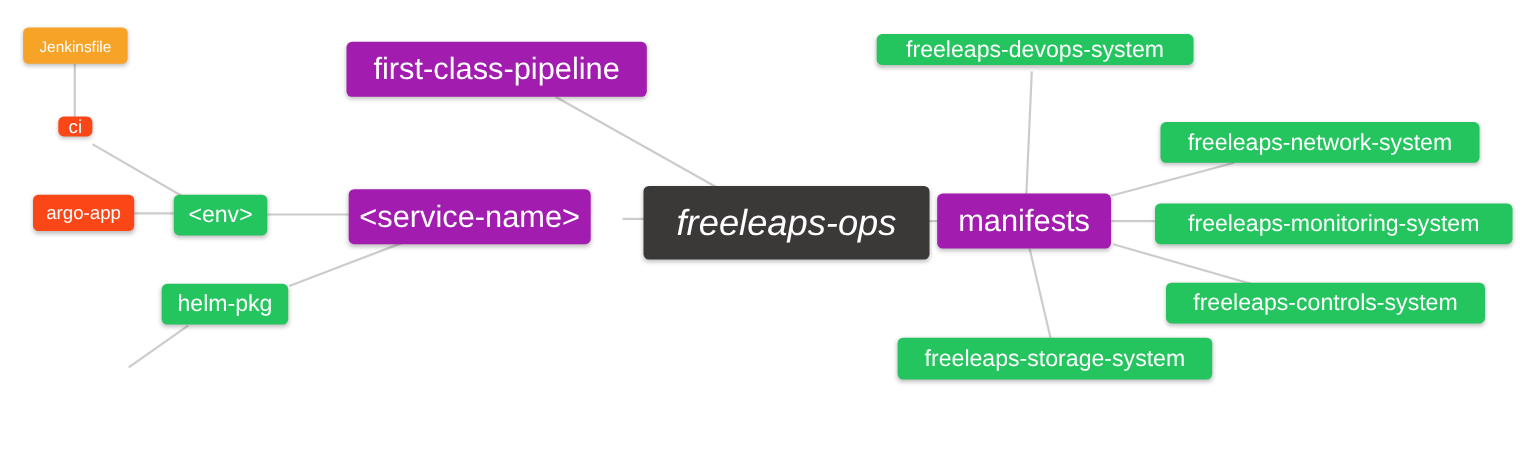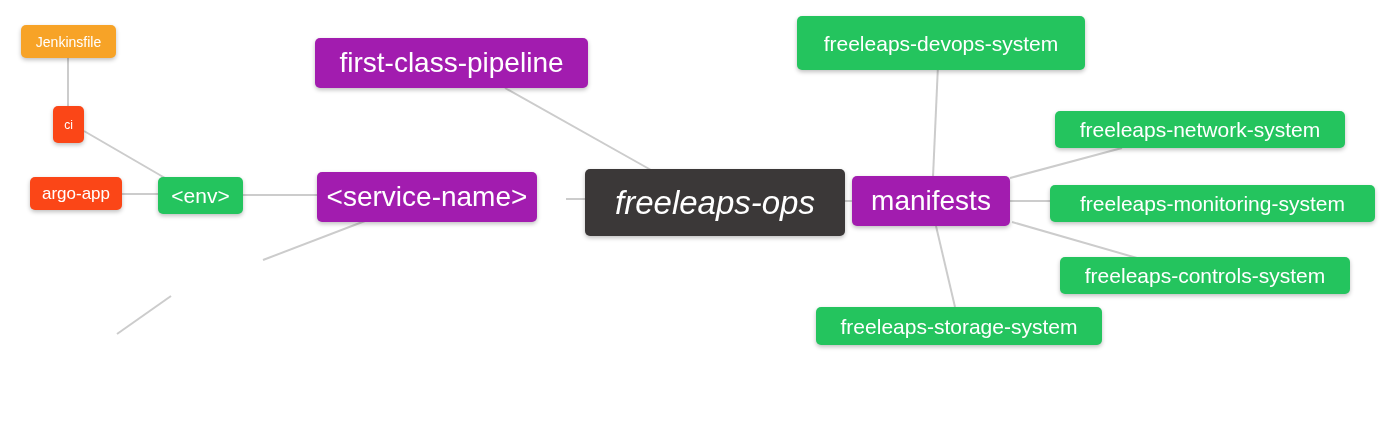--- a/index.html
+++ b/index.html
@@ -46,37 +46,38 @@
     <line class="edge" x1="844" y1="201" x2="853" y2="201"></line>
     <line class="edge" x1="933" y1="177" x2="938" y2="65"></line>
     <line class="edge" x1="1010" y1="178" x2="1122" y2="148"></line>
     <line class="edge" x1="1010" y1="201" x2="1051" y2="201"></line>
     <line class="edge" x1="1012" y1="222" x2="1137" y2="258"></line>
     <line class="edge" x1="936" y1="226" x2="955" y2="307"></line>
   </svg>
 
   <div class="node orange" style="left:21px;top:25px;width:95px;height:33px;font-size:14px">Jenkinsfile</div>
 
-  <div class="node red" style="left:53px;top:106px;width:31px;height:37px;font-size:12px">ci</div>
+  <div class="node red" style="left:53px;top:106px;width:31px;height:18px;font-size:17px">ci</div>
 
   <div class="node red" style="left:30px;top:177px;width:92px;height:33px;font-size:17px">argo-app</div>
 
   <div class="node green" style="left:158px;top:177px;width:85px;height:37px">&lt;env&gt;</div>
 
+  <div class="node green" style="left:147px;top:258px;width:115px;height:37px">helm-pkg</div>
 
 
   <div class="node blue" style="left:315px;top:38px;width:273px;height:50px">first-class-pipeline</div>
 
   <div class="node blue" style="left:317px;top:172px;width:220px;height:50px">&lt;service-name&gt;</div>
 
   <div class="node root" style="left:585px;top:169px;width:260px;height:67px">freeleaps-ops</div>
 
   <div class="node blue" style="left:852px;top:176px;width:158px;height:50px">manifests</div>
 
-  <div class="node green" style="left:797px;top:16px;width:288px;height:54px">freeleaps-devops-system</div>
+  <div class="node green" style="left:797px;top:31px;width:288px;height:28px">freeleaps-devops-system</div>
 
   <div class="node green" style="left:1055px;top:111px;width:290px;height:37px">freeleaps-network-system</div>
 
   <div class="node green" style="left:1050px;top:185px;width:325px;height:37px">freeleaps-monitoring-system</div>
 
   <div class="node green" style="left:1060px;top:257px;width:290px;height:37px">freeleaps-controls-system</div>
 
   <div class="node green" style="left:816px;top:307px;width:286px;height:38px">freeleaps-storage-system</div>
 
 </div>

